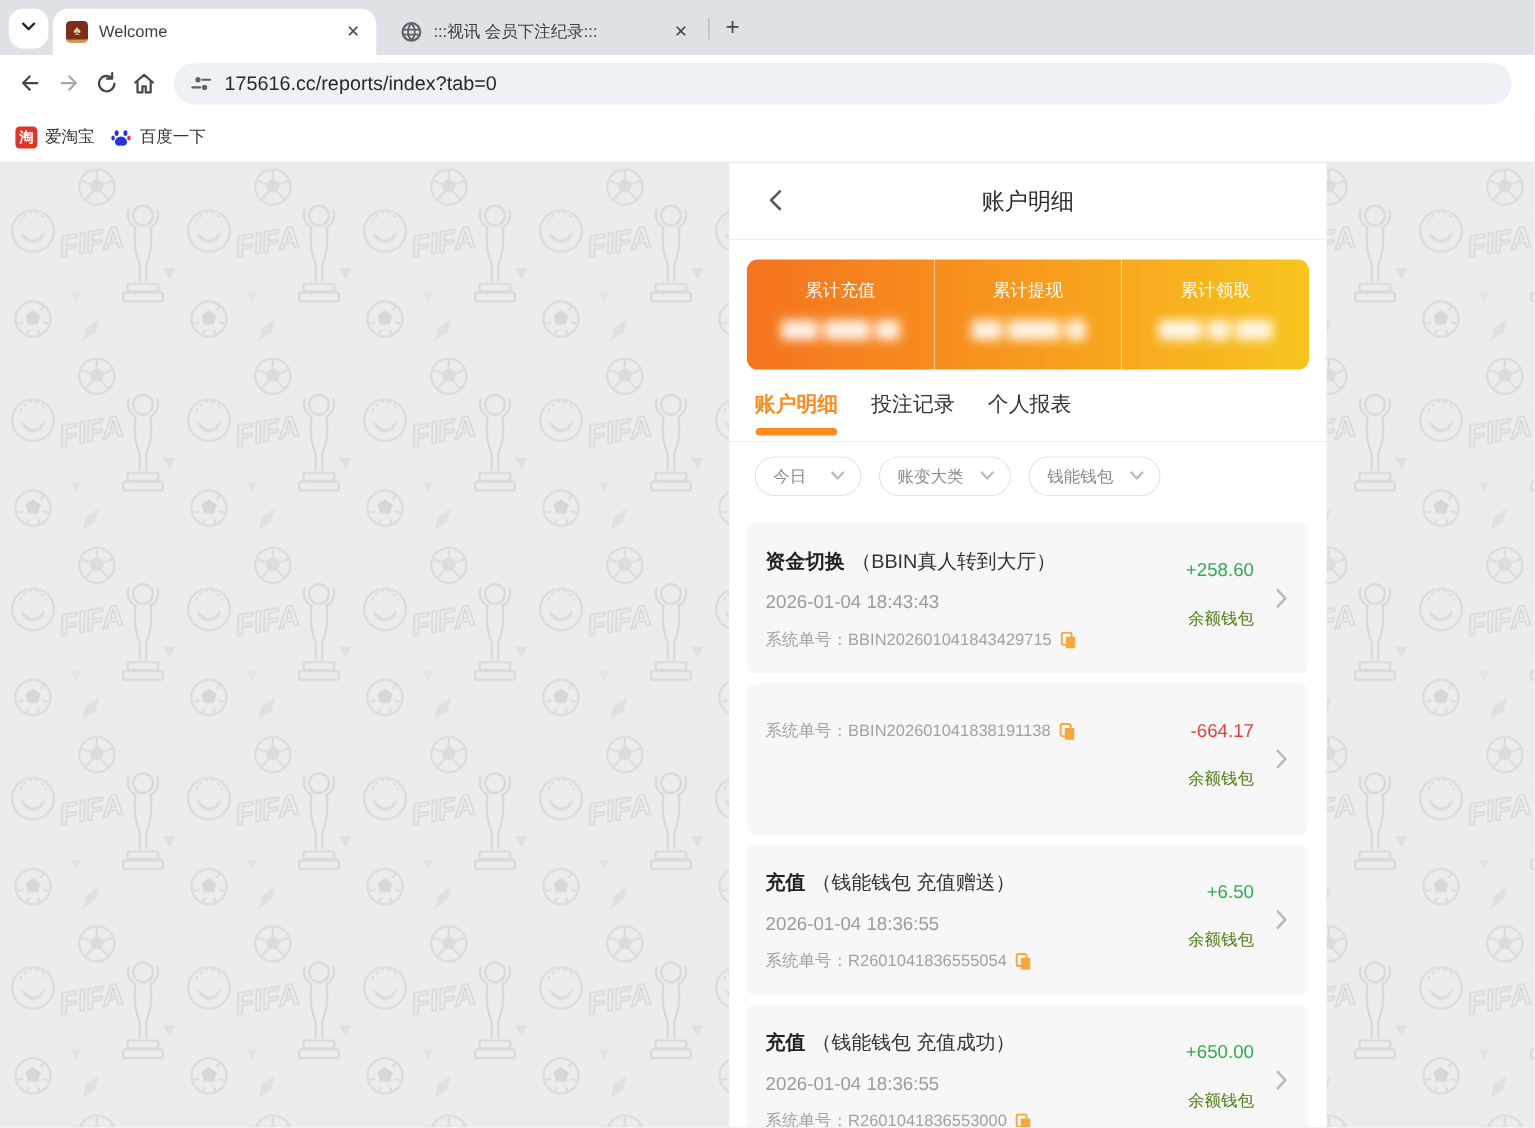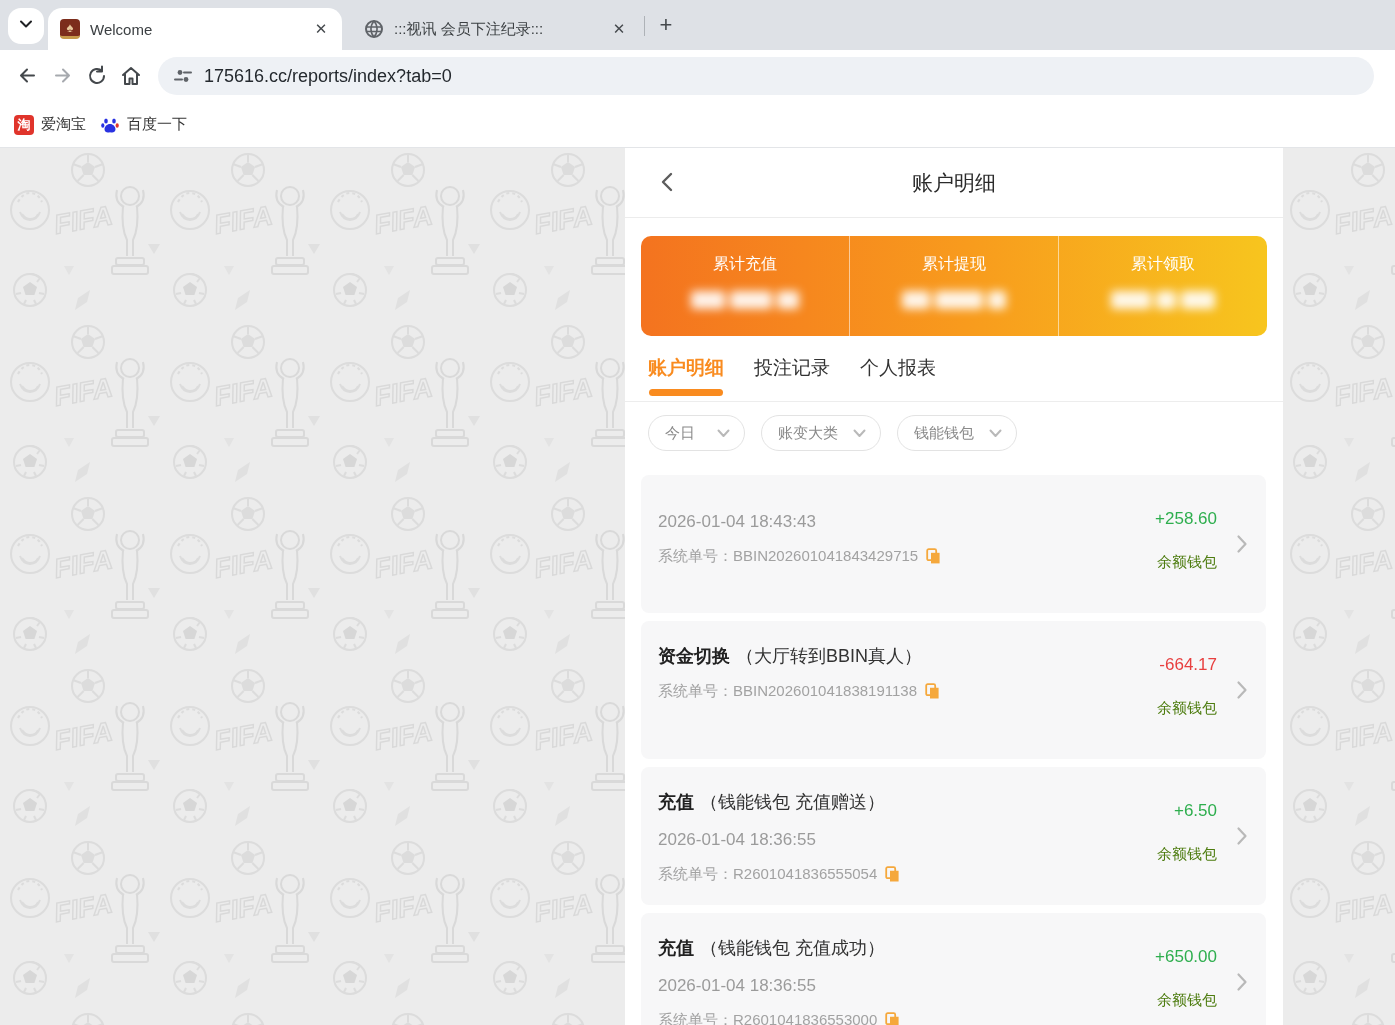--- a/index.html
+++ b/index.html
@@ -33,21 +33,21 @@
   .bookmarks { height:46px; background:#fff; display:flex; align-items:center; border-bottom:1px solid #e3e5e8; box-shadow:0 1px 2px rgba(0,0,0,.05); }
   .bm-item { display:flex; align-items:center; margin-left:14px; cursor:pointer; }
   .bm-item .bm-label { font-size:15px; color:#333; margin-left:7px; }
   .tb-icon { width:20px; height:20px; background:#e0342b; border-radius:4px; color:#fff; font-size:13px; font-weight:bold; text-align:center; line-height:20px; }
   .bd-icon { width:20px; height:20px; }
 
   
   .content { position:relative; height:877px; overflow:hidden; background:#ececec; }
   .wallpaper { position:absolute; inset:0; }
 
-  .panel { position:absolute; left:625px; top:0; width:658px; height:877px; background:#fff; overflow:hidden; }
+  .panel { position:absolute; left:663px; top:0; width:543px; height:877px; background:#fff; overflow:hidden; }
 
   .page-header { position:relative; height:70px; border-bottom:1px solid #ececec; display:flex; align-items:center; justify-content:center; }
   .back-btn { position:absolute; left:26px; top:18px; width:32px; height:32px; display:flex; align-items:center; justify-content:center; cursor:pointer; }
   .page-title { font-size:21px; color:#2b2b2b; font-weight:500; }
 
   .summary-wrap { padding:18px 16px 0 16px; }
   .summary-card { height:100px; border-radius:10px; background:linear-gradient(90deg,#f4731f 0%,#f89b1d 52%,#f7c51e 100%); display:flex; }
   .summary-col { flex:1; position:relative; display:flex; flex-direction:column; align-items:center; padding-top:18px; }
   .summary-col + .summary-col { border-left:1px solid rgba(255,255,255,.55); }
   .summary-label { color:#fff; font-size:16px; }
@@ -274,20 +274,21 @@
         <span class="chev"><svg width="13" height="9" viewBox="0 0 13 9">
               <path d="M1.5 1.5 L6.5 7 L11.5 1.5" fill="none" stroke="#b9b9b9" stroke-width="2" stroke-linecap="round" stroke-linejoin="round"></path>
             </svg></span>
       </div>
     </div>
 
     <div class="records">
 
       <div class="rec-card">
         <div class="rec-left">
+          <div class="rec-title"><span class="rec-type">资金切换</span><span class="rec-sub">（BBIN真人转到大厅）</span></div>
           <div class="rec-date">2026-01-04 18:43:43</div>
           <div class="rec-order">
             <span>系统单号：</span>
             <span>BBIN202601041843429715</span>
             <span class="copy-icon">
                 <svg width="15" height="17" viewBox="0 0 15 17">
                   <rect x="1.2" y="1.2" width="9" height="11" rx="1.5" fill="none" stroke="#f5a83c" stroke-width="1.8"></rect>
                   <path d="M5 4.8 h8.6 v10.6 h-8.6 z" fill="#f5a83c"></path>
                 </svg>
               </span>
@@ -299,21 +300,20 @@
         </div>
         <span class="rec-chevron">
             <svg width="12" height="20" viewBox="0 0 12 20">
               <path d="M2.5 2.5 L9.5 10 L2.5 17.5" fill="none" stroke="#b9b9b9" stroke-width="2.2" stroke-linecap="round" stroke-linejoin="round"></path>
             </svg>
           </span>
       </div>
 
       <div class="rec-card">
         <div class="rec-left">
-          <div class="rec-title"><span class="rec-type">资金切换</span><span class="rec-sub">（大厅转到BBIN真人）</span></div>
           <div class="rec-order">
             <span>系统单号：</span>
             <span>BBIN202601041838191138</span>
             <span class="copy-icon">
                 <svg width="15" height="17" viewBox="0 0 15 17">
                   <rect x="1.2" y="1.2" width="9" height="11" rx="1.5" fill="none" stroke="#f5a83c" stroke-width="1.8"></rect>
                   <path d="M5 4.8 h8.6 v10.6 h-8.6 z" fill="#f5a83c"></path>
                 </svg>
               </span>
           </div>

